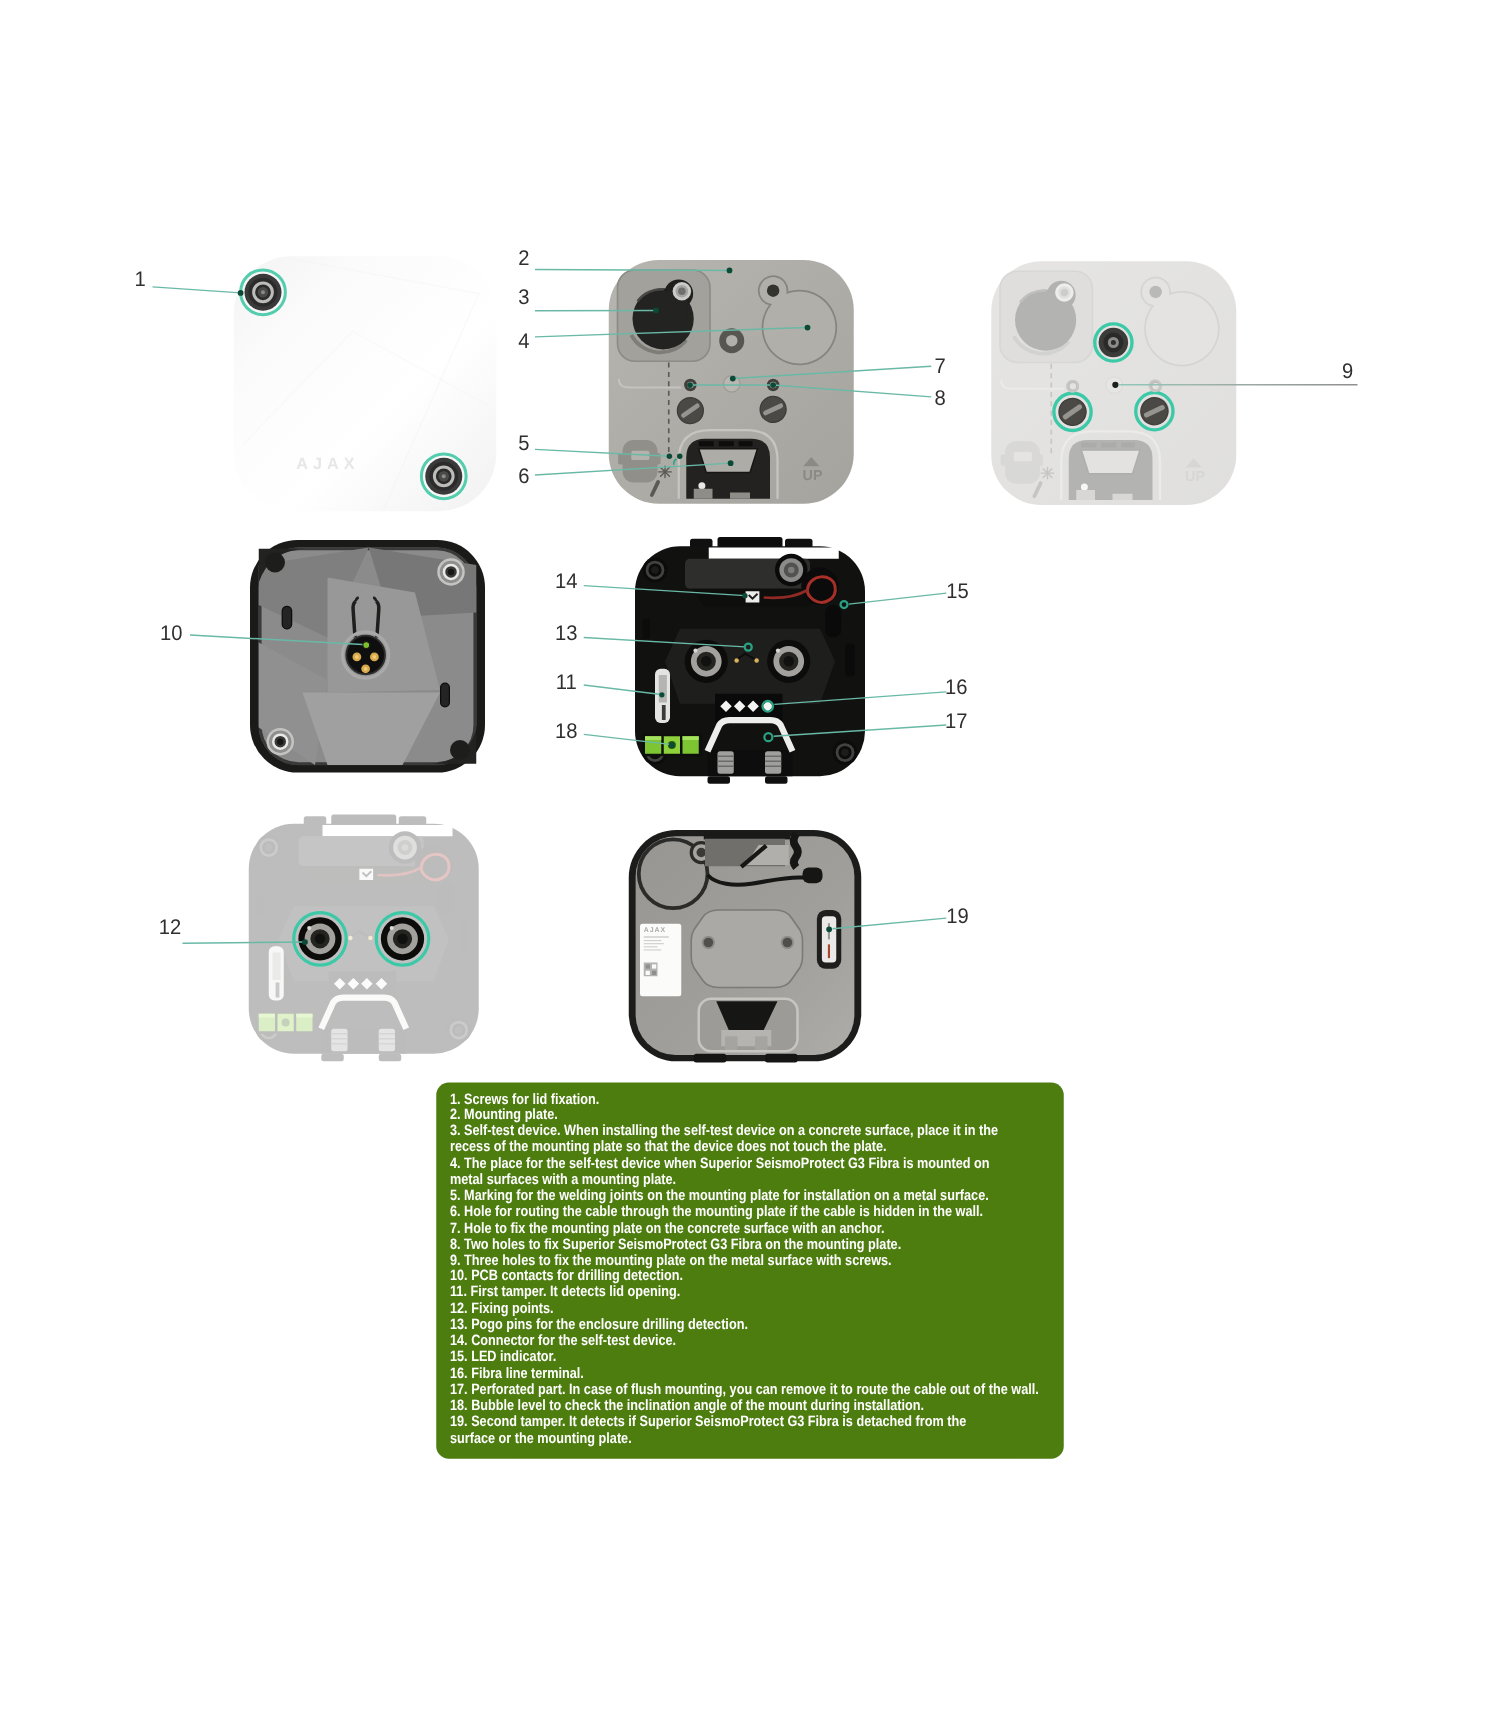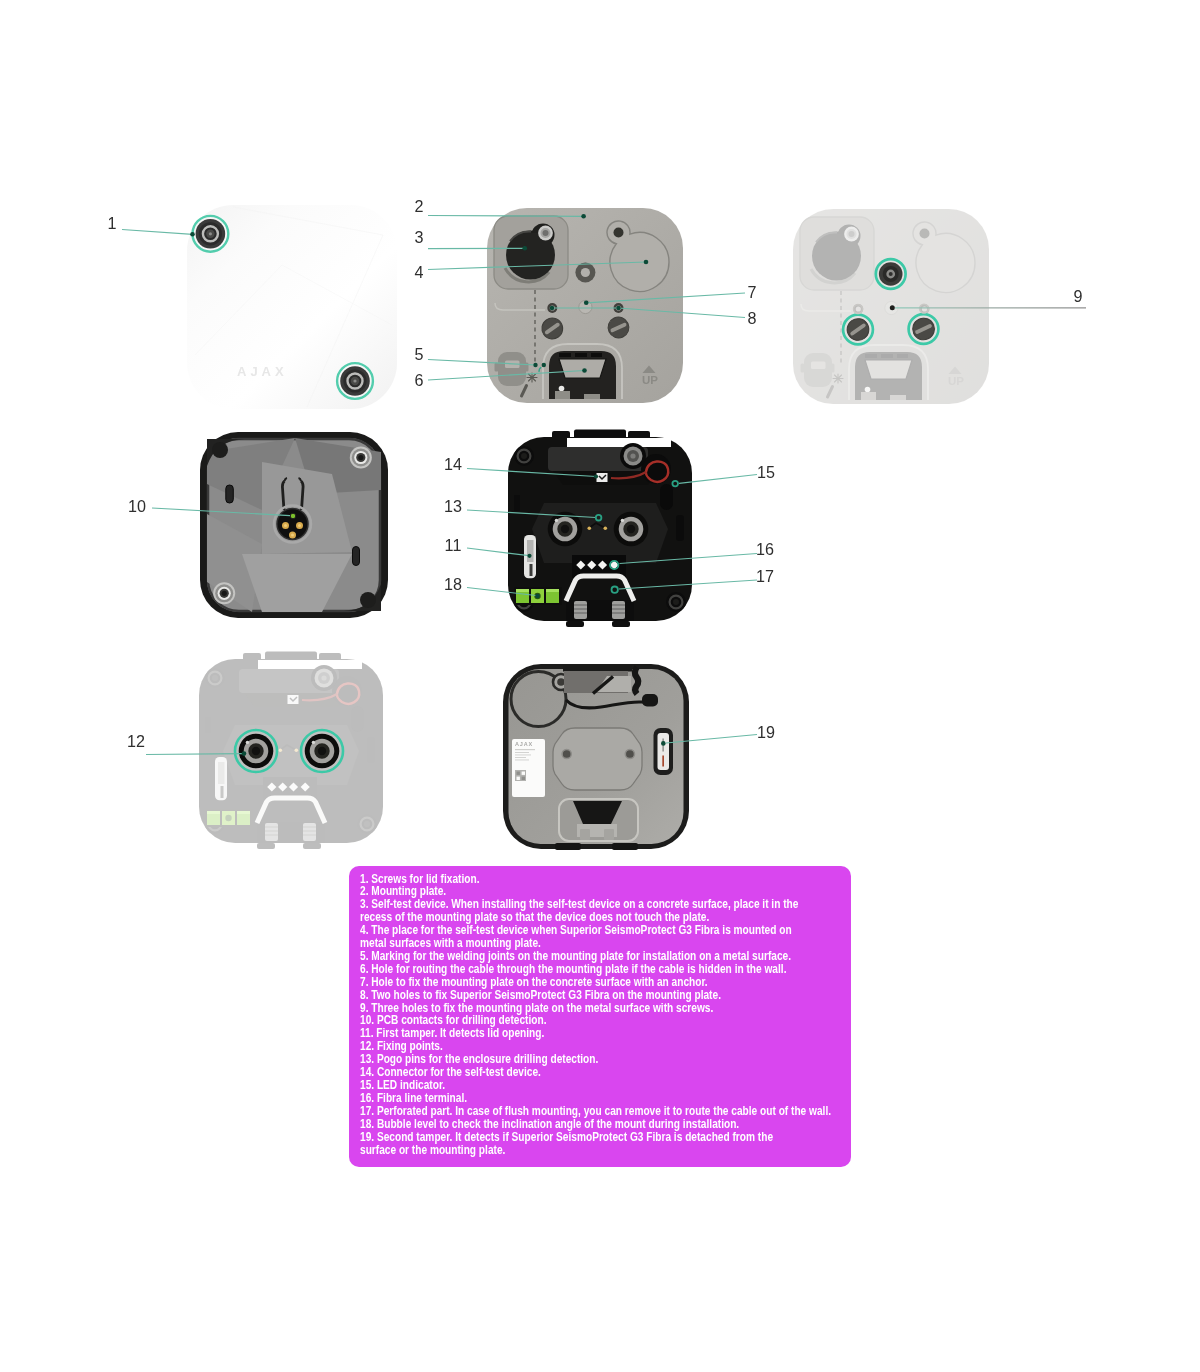--- a/index.html
+++ b/index.html
@@ -1,19 +1,19 @@
 <!DOCTYPE html>
 <html><head>
 <meta charset="utf-8">
 <style>
 html,body{margin:0;padding:0;background:#fff}
 #root{position:relative;width:1200px;height:1372px;overflow:hidden;font-family:"Liberation Sans",sans-serif}
 #dwg{position:absolute;left:0;top:0}
 .num{position:absolute;font-size:17px;color:#2f2f2f;transform:translate(-50%,-50%) scaleX(.95);white-space:nowrap}
-.legend{position:absolute;left:349px;top:866px;width:502px;height:301px;background:#d946ef;border-radius:10px}
+.legend{position:absolute;left:349px;top:866px;width:502px;height:301px;background:#4d7c0f;border-radius:10px}
 .lt{position:absolute;left:10.5px;top:6.5px;font-weight:bold;font-size:12px;line-height:12.9px;color:#fff;transform:scaleX(.845);transform-origin:0 0;white-space:pre}
 </style>
 </head>
 <body>
 <div id="root">
 <svg id="dwg" width="1200" height="1372" viewBox="0 0 1200 1372">
 <defs>
 <linearGradient id="lidg" x1="0" y1="0" x2="1" y2="1">
 <stop offset="0" stop-color="#f3f3f3"></stop>
           <stop offset=".25" stop-color="#fbfbfb"></stop>

